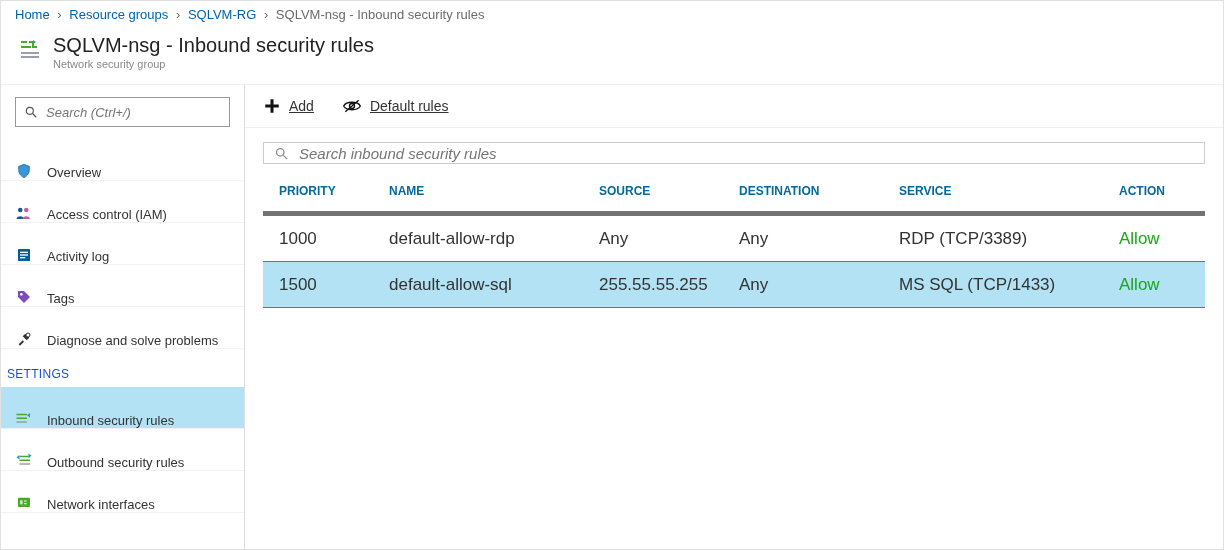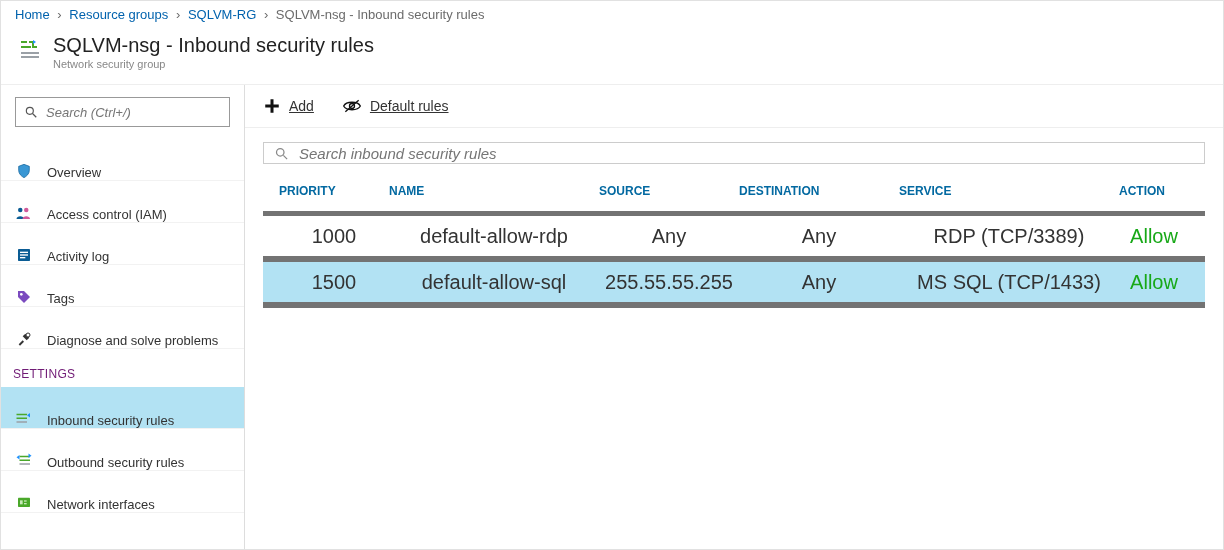--- a/index.html
+++ b/index.html
@@ -79,23 +79,23 @@
     padding: 0 14px;
     cursor: pointer;
     border-bottom: 1px solid #f2f2f2;
   }
   .sidebar-item.selected { background: #b2e2f3; }
   .sidebar-item .nav-icon {
     width: 18px; height: 18px; margin-right: 14px;
     display: inline-flex; align-items: center; justify-content: center;
   }
   .sidebar-section-header {
-    padding: 18px 14px 6px 12px;
+    padding: 18px 14px 6px 6px;
     font-size: 12px;
-    color: #701a75;
+    color: #1d4ed8;
     letter-spacing: 0.3px;
   }
 
   
   .main {
     flex: 1;
     padding: 12px 0 0 0;
   }
   .toolbar {
     display: flex;
@@ -142,25 +142,24 @@
     height: 46px;
     padding: 0 16px;
   }
   .rules-table .thead {
     font-size: 12px;
     font-weight: 600;
     color: #0369a1;
     border-bottom: 5px solid #737373;
   }
   .rules-table .trow {
-    font-size: 20px;
+    font-size: 17px;
     color: #333;
-    border-bottom: 6px solid #737373;
+    border-bottom: 1px solid #737373;
     cursor: pointer;
-    text-align: center;
   }
   .rules-table .trow.selected { background: #b2e2f3; }
   .allow-cell { color: #17a817; }
 
   svg { display:block; }
 </style>
 </head>
 <body>
 
 <div class="breadcrumbs">

